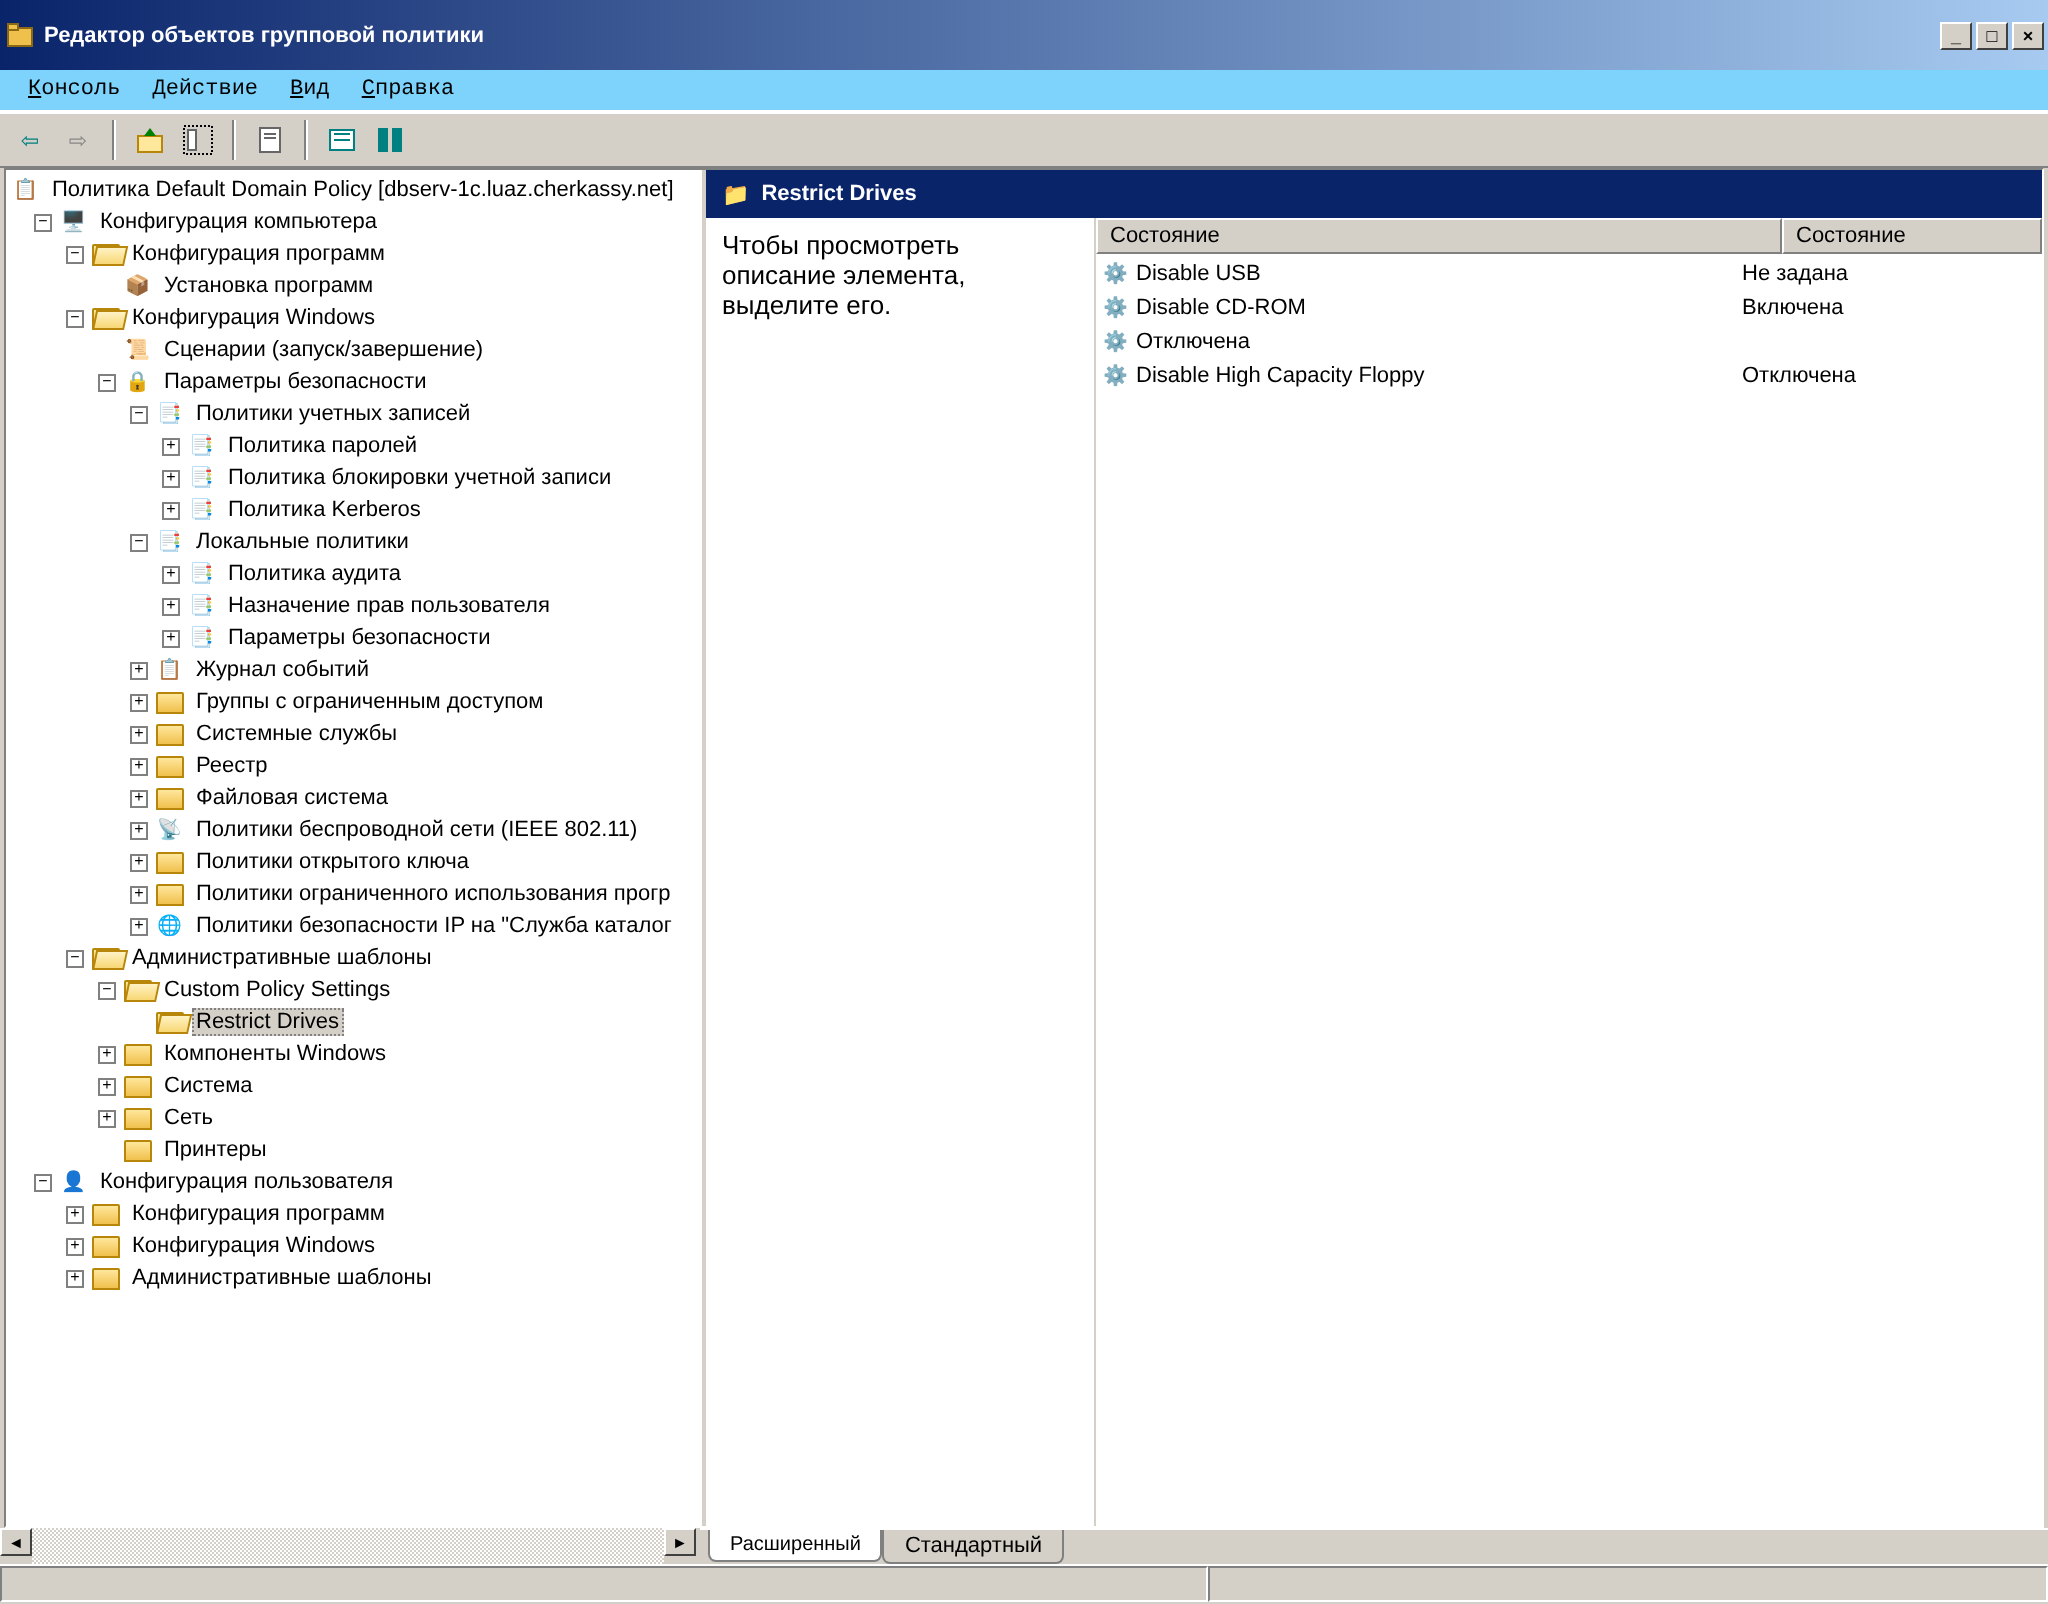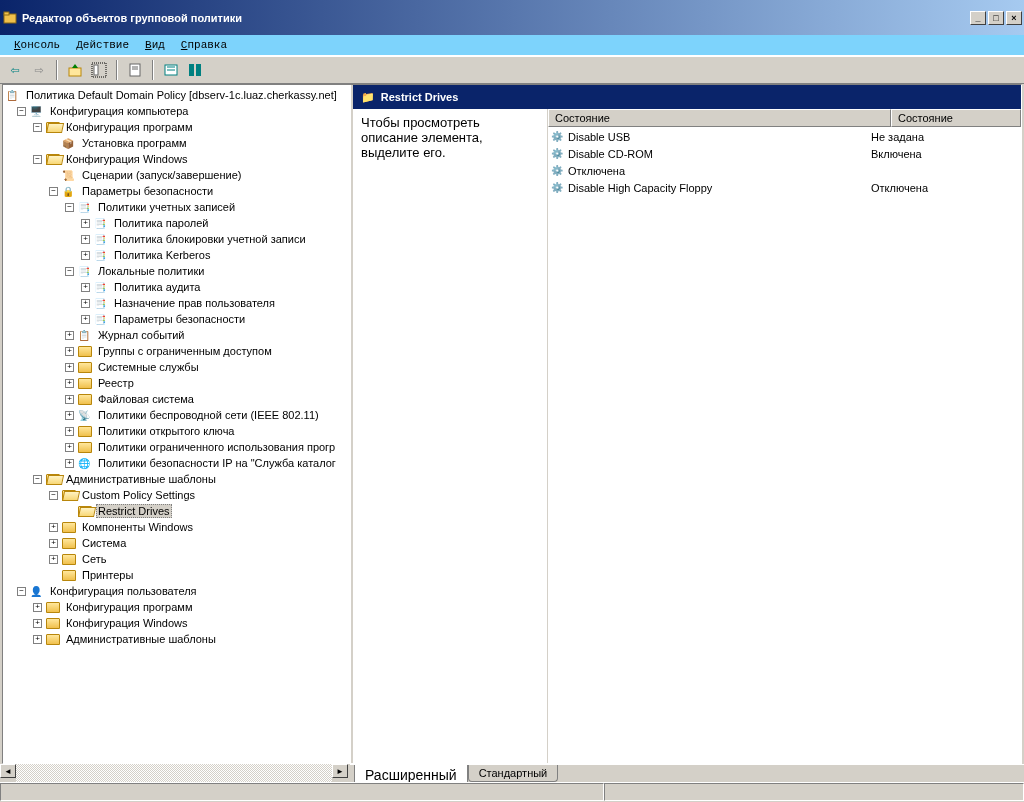--- a/index.html
+++ b/index.html
@@ -509,21 +509,21 @@
   </div>
 </div>
 
 <div style="display:flex;background:#d4d0c8;height:18px;">
   <div style="width:350px;display:flex;border-right:2px solid #d4d0c8">
     <div class="sb-btn">◄</div>
     <div class="sb-track"></div>
     <div class="sb-btn">►</div>
   </div>
   <div style="flex:1;display:flex;align-items:flex-start;padding-left:4px;border-top:1px solid #fff">
-    <div class="tab active" style="padding:2px 10px;background:#fff;border:1px solid #808080;border-top:none;border-radius:0 0 4px 4px;font-size:14px">Расширенный</div>
+    <div class="tab active" style="padding:2px 10px;background:#fff;border:1px solid #808080;border-top:none;border-radius:0 0 4px 4px;font-size:10px">Расширенный</div>
     <div class="tab" style="padding:2px 10px;background:#d4d0c8;border:1px solid #808080;border-top:none;border-radius:0 0 4px 4px;font-size:11px">Стандартный</div>
   </div>
 </div>
 
 <div class="statusbar">
   <div class="cell"></div>
   <div class="cell"></div>
 </div>
 
 </body></html>

